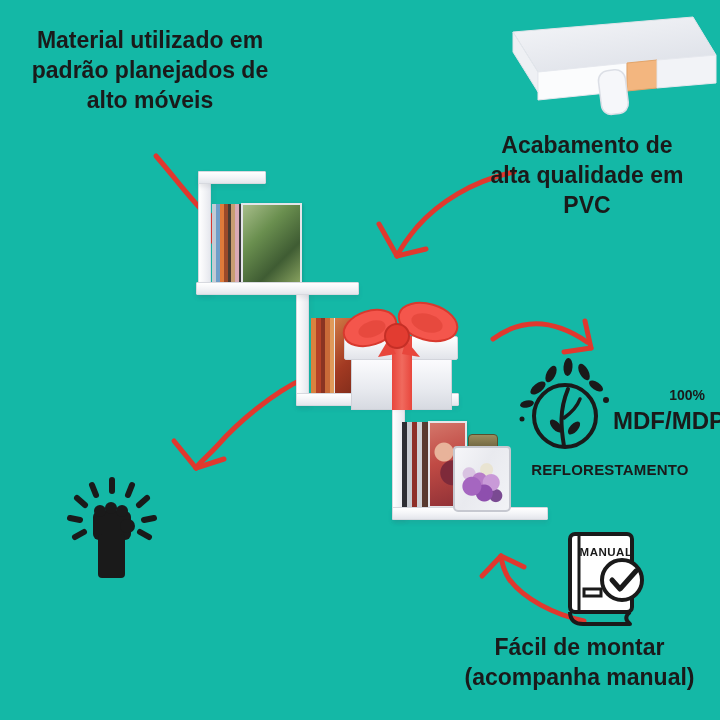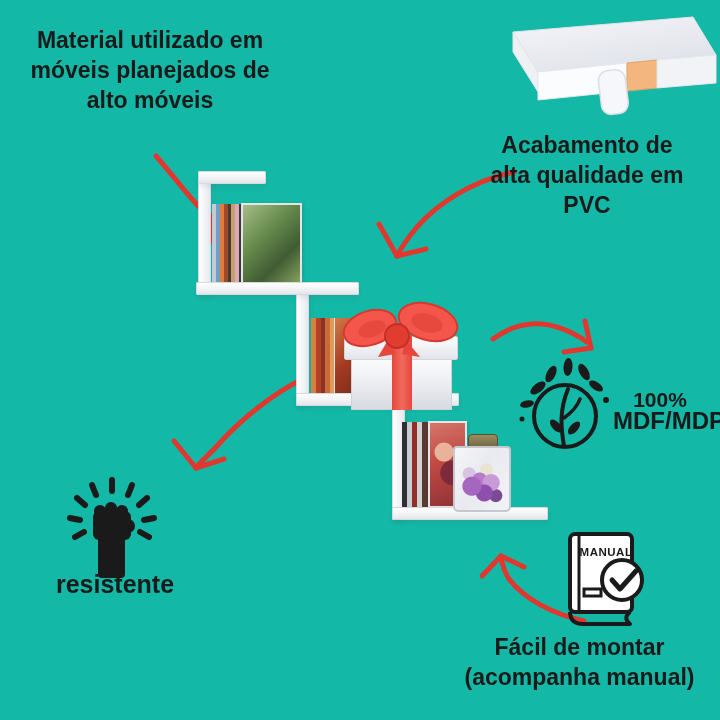--- a/index.html
+++ b/index.html
@@ -74,21 +74,21 @@
     </g>
     <g>
       <path class="arrow-stroke" d="M549,621 C518,614 489,599 474,579 C469,571 467,564 466,556"></path>
       <path class="arrow-stroke" d="M466,556 L447,576"></path>
       <path class="arrow-stroke" d="M466,556 L489,567"></path>
     </g>
   </svg>
 
   <div class="t" style="left:5px;top:26px;width:290px;font-size:23px;">
     <span class="ln">Material utilizado em</span>
-    <span class="ln">móveis planejados de</span>
+    <span class="ln">padrão planejados de</span>
     <span class="ln">alto móveis</span>
   </div>
 
   <svg class="sample-svg" style="left:468px;top:10px;" width="250" height="120" viewBox="0 0 250 120">
     <defs>
       <linearGradient id="gTop" x1="0" y1="0" x2="0.6" y2="1">
         <stop offset="0" stop-color="#f5f6f9"></stop>
           <stop offset="1" stop-color="#dfe2e9"></stop>
       </linearGradient>
     </defs>
@@ -176,22 +176,23 @@
       <ellipse cx="50" cy="11" rx="9" ry="4.5" transform="rotate(-86 50 11)"></ellipse>
       <ellipse cx="66" cy="16" rx="9" ry="4.5" transform="rotate(62 66 16)"></ellipse>
       <ellipse cx="78" cy="30" rx="8" ry="4" transform="rotate(34 78 30)"></ellipse>
       <ellipse cx="9" cy="48" rx="7" ry="3.5" transform="rotate(-12 9 48)"></ellipse>
       <circle cx="88" cy="44" r="3"></circle>
       <circle cx="4" cy="63" r="2.5"></circle>
       <ellipse cx="38" cy="70" rx="8" ry="4" transform="rotate(48 38 70)"></ellipse>
       <ellipse cx="56" cy="72" rx="8" ry="4" transform="rotate(-48 56 72)"></ellipse>
     </g>
   </svg>
-  <div class="t" style="left:615px;top:386px;width:90px;text-align:center;font-size:21px;">100%</div>
+  <div class="t" style="left:615px;top:386px;width:90px;text-align:right;font-size:14px;">100%</div>
   <div class="t" style="left:613px;top:405px;width:110px;text-align:left;font-size:24px;">MDF/MDP</div>
+  <div class="t" style="left:530px;top:460px;width:160px;font-size:15px;letter-spacing:0.2px;">REFLORESTAMENTO</div>
 
   <svg class="icon-svg" style="left:64px;top:474px;" width="96" height="108" viewBox="0 0 96 108">
     <g class="ink" stroke-width="6" stroke-linecap="round">
       <line x1="48" y1="6" x2="48" y2="17"></line>
       <line x1="28" y1="11" x2="32" y2="21"></line>
       <line x1="68" y1="11" x2="64" y2="21"></line>
       <line x1="13" y1="24" x2="21" y2="31"></line>
       <line x1="83" y1="24" x2="75" y2="31"></line>
       <line x1="6" y1="44" x2="16" y2="46"></line>
       <line x1="90" y1="44" x2="80" y2="46"></line>
@@ -201,21 +202,20 @@
     <g fill="#1a1a1a">
       <rect x="29" y="37" width="38" height="29" rx="6"></rect>
       <circle cx="36" cy="37" r="6"></circle>
       <circle cx="47" cy="34" r="6"></circle>
       <circle cx="58" cy="37" r="6"></circle>
       <rect x="56" y="45" width="15" height="14" rx="7"></rect>
       <rect x="34" y="60" width="27" height="44" rx="4"></rect>
     </g>
   </svg>
   <div class="t" style="left:25px;top:568px;width:180px;font-size:25px;line-height:1.28;">
-    <span class="ln">resistente</span>
   </div>
 
   <svg class="icon-svg" style="left:556px;top:528px;" width="100" height="100" viewBox="0 0 100 100">
     <path d="M14,84 C14,93 20,96 27,96 h47 c-5,-4 -5,-8 0,-12" fill="none" class="ink" stroke-width="4" stroke-linejoin="round"></path>
     <rect x="14" y="6" width="62" height="78" rx="5" fill="#ffffff" class="ink" stroke-width="4"></rect>
     <line x1="23" y1="6" x2="23" y2="84" class="ink" stroke-width="3"></line>
     <text x="50" y="28" text-anchor="middle" font-family="Liberation Sans, sans-serif" font-size="11.5" font-weight="700" fill="#1a1a1a" letter-spacing="0.5">MANUAL</text>
     <rect x="28" y="61" width="17" height="7" fill="none" class="ink" stroke-width="3"></rect>
     <circle cx="66" cy="52" r="20" fill="#ffffff" class="ink" stroke-width="4"></circle>
     <path d="M56,52 l8,9 l16,-18" fill="none" class="ink" stroke-width="5" stroke-linecap="round" stroke-linejoin="round"></path>

